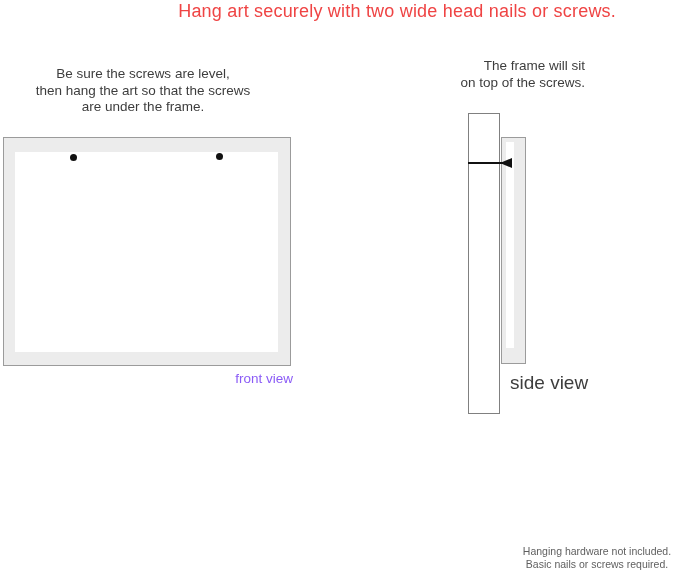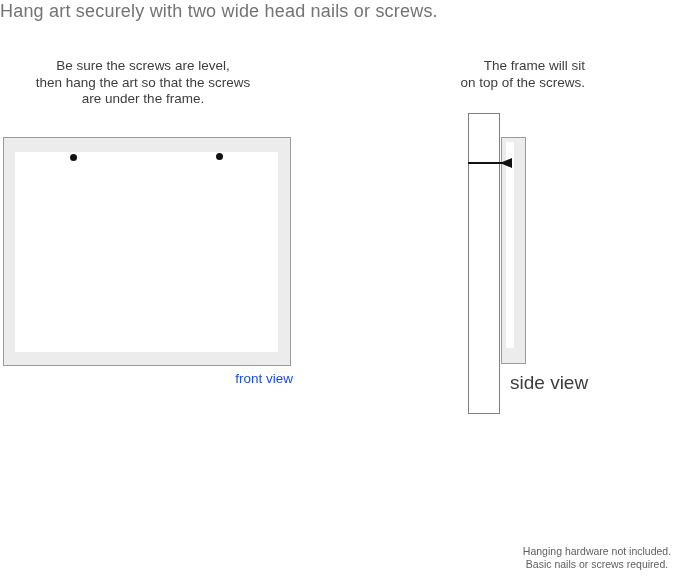--- a/index.html
+++ b/index.html
@@ -11,30 +11,30 @@
     font-family: "Liberation Sans", sans-serif;
     color: #3f3f3f;
     overflow: hidden;
   }
   .note { white-space: pre-line; }
 
   #title {
     position: absolute;
     left: 0; top: 1px;
     width: 616px;
-    text-align: left;
+    text-align: right;
     font-size: 18px;
     font-weight: 300;
     letter-spacing: 0.2px;
-    color: #737373;
+    color: #ef4444;
   }
 
   #front-note {
     position: absolute;
-    left: 0; top: 58px;
+    left: 0; top: 66px;
     width: 286px;
     text-align: center;
     font-size: 13.5px;
     line-height: 16.5px;
     color: #3d3d3d;
   }
   #side-note {
     position: absolute;
     left: 385px; top: 58px;
     width: 200px;
@@ -65,21 +65,21 @@
     border-radius: 50%;
     background: #111111;
   }
   #front-nail-left  { left: 66px; top: 16px; }
   #front-nail-right { left: 212px; top: 15px; }
 
   #front-label {
     position: absolute;
     right: 386px; top: 371px;
     font-size: 13.5px;
-    color: #1d4ed8;
+    color: #8b5cf6;
   }
 
   
   #side-wall {
     position: absolute;
     left: 468px; top: 113px;
     width: 32px; height: 301px;
     background: #ffffff;
     border: 1px solid #808080;
     box-sizing: border-box;

